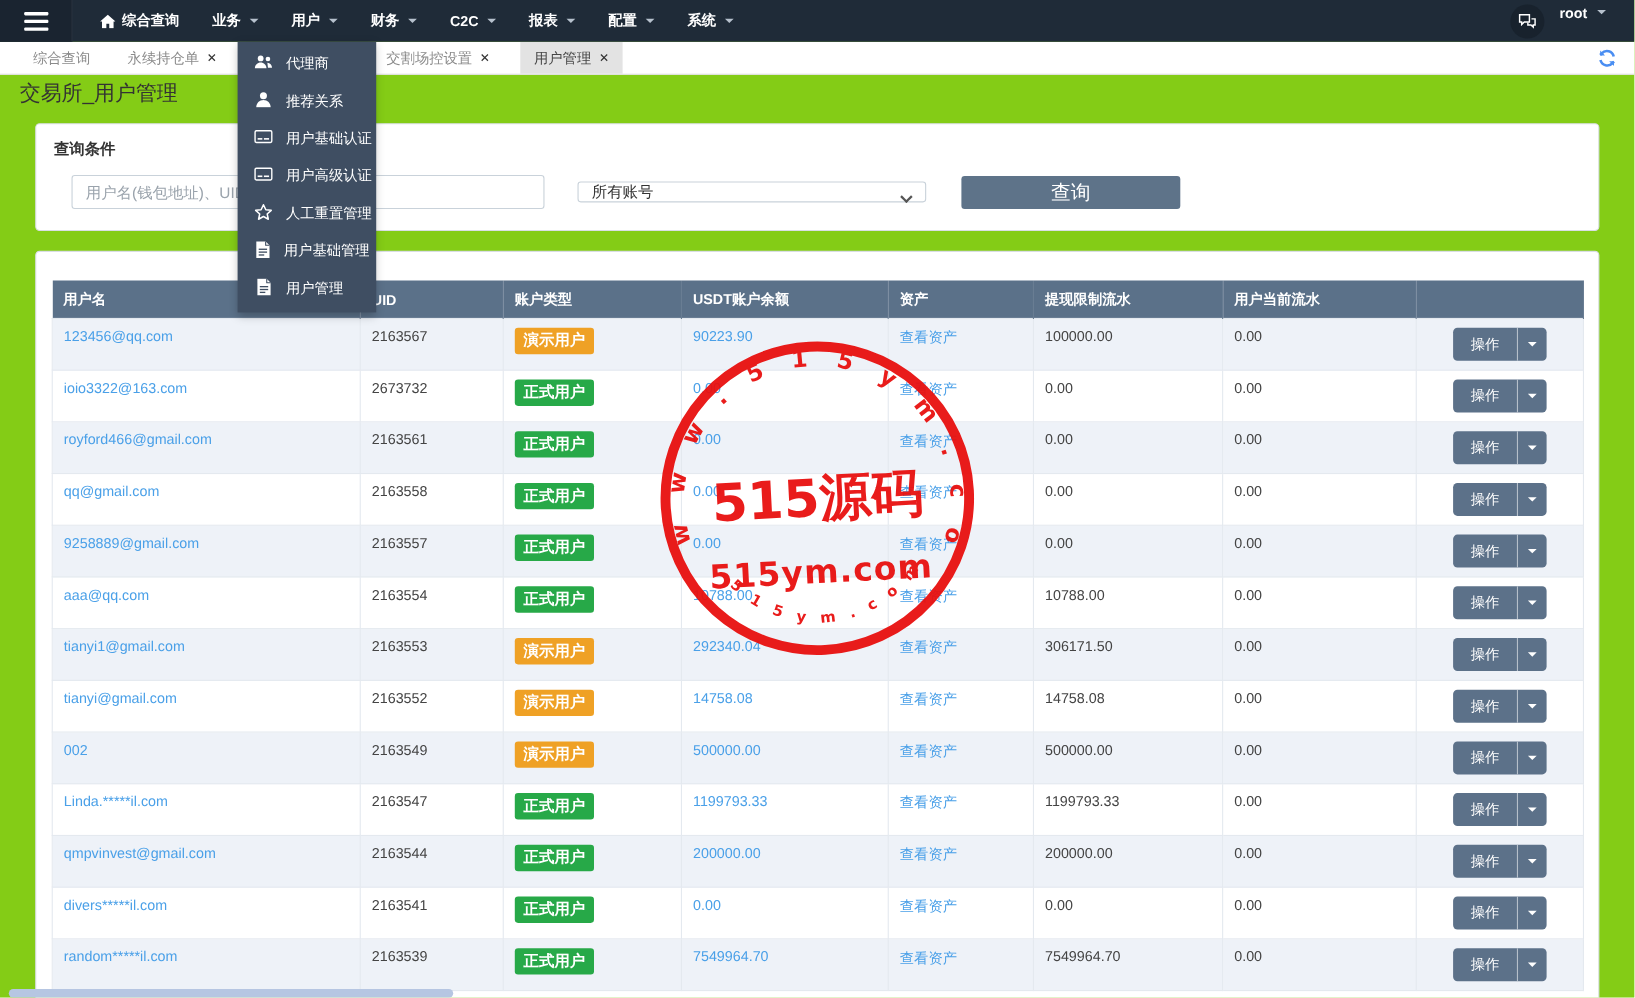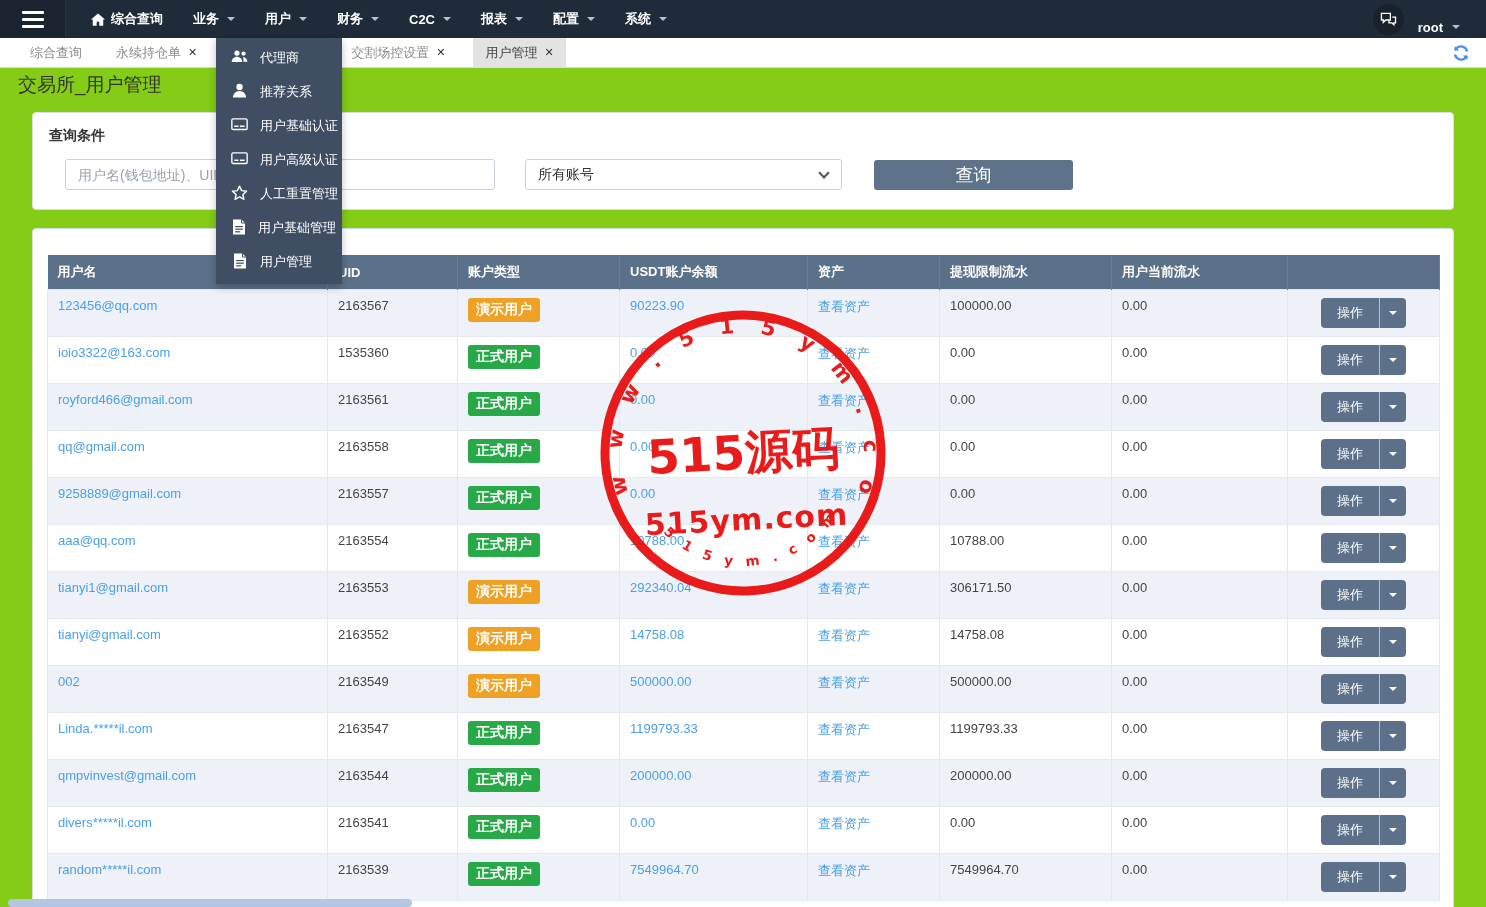--- a/index.html
+++ b/index.html
@@ -11,21 +11,21 @@
             display:flex; align-items:center; z-index:30; }
   .burger { width:66px; height:38px; display:flex; align-items:center; justify-content:center;
             background:#1a2430; border-right:1px solid rgba(255,255,255,.07); cursor:pointer; }
   .bars { display:flex; flex-direction:column; gap:4px; }
   .bars i { display:block; width:22px; height:3px; background:#fff; border-radius:1px; }
   .nav-menu { display:flex; align-items:center; height:100%; margin-left:10px; }
   .nav-item { display:flex; align-items:center; gap:6px; padding:0 15px; height:100%;
               color:#fff; font-size:13px; font-weight:700; cursor:pointer; }
   .caret-down { width:0; height:0; border-left:4px solid transparent; border-right:4px solid transparent;
                 border-top:4px solid #b6c1cd; margin-left:2px; }
-  .nav-right { margin-left:auto; display:flex; align-items:flex-end; gap:14px; padding-right:26px; }
+  .nav-right { margin-left:auto; display:flex; align-items:flex-start; gap:14px; padding-right:26px; }
   .chat-btn { width:31px; height:31px; border-radius:50%; background:#18222d;
               display:flex; align-items:center; justify-content:center; cursor:pointer; }
   .nav-user { display:flex; align-items:center; gap:7px; color:#fff; font-weight:700;
               font-size:13px; cursor:pointer; }
 
   
   .tabbar { position:absolute; top:38px; left:0; right:0; height:30px; background:#fff;
             border-bottom:1px solid #dedede; display:flex; align-items:stretch; padding-left:18px; }
   .tab { display:flex; align-items:center; padding:0 12px; font-size:13px; color:#8b8b8b;
          cursor:pointer; white-space:nowrap; }
@@ -42,21 +42,21 @@
   .panel.search { top:112px; height:98px; padding:14px 16px; }
   .panel.results { top:228px; height:700px; padding:14px 14px 0; }
   .panel-title { font-size:14px; font-weight:700; color:#333; }
 
   
   .search-form { display:flex; align-items:center; margin-top:14px; margin-left:16px; }
   .keyword { width:430px; height:31px; border:1px solid #c9d2da; border-radius:3px;
              padding:0 12px; font-size:14px; color:#333; outline:none;
              font-family:"Liberation Sans","DejaVu Sans",sans-serif; }
   .keyword::placeholder { color:#9aa3ac; }
-  .select-wrap { position:relative; width:317px; height:31px; margin-left:30px;
+  .select-wrap { position:relative; width:317px; height:19px; margin-left:30px;
                  border:1px solid #c9d2da; border-radius:3px; display:flex; align-items:center;
                  padding:0 12px; font-size:14px; color:#333; cursor:pointer; background:#fff; }
   .select-chevron { position:absolute; right:13px; top:9px; width:8px; height:8px;
                     border-right:2px solid #555; border-bottom:2px solid #555;
                     transform:rotate(45deg); }
   .query-btn { margin-left:32px; width:199px; height:30px; background:#5e7389; color:#fff;
                border:none; border-radius:3px; font-size:18px; cursor:pointer;
                font-family:"Liberation Sans","DejaVu Sans",sans-serif; }
 
   
@@ -312,21 +312,21 @@
             <td><span>0.00</span></td>
             <td class="action-cell"><span class="action-btn">
                 <span class="action-main">操作</span>
                 <span class="action-caret">
                   <i></i>
                 </span>
               </span></td>
           </tr>
           <tr>
             <td><a class="tlink">ioio3322@163.com</a></td>
-            <td><span>1535360</span></td>
+            <td><span>2673732</span></td>
             <td><span class="badge" style="background: rgb(39, 169, 72);">正式用户</span></td>
             <td><a class="tlink">0.00</a></td>
             <td><a class="tlink">查看资产</a></td>
             <td><span>0.00</span></td>
             <td><span>0.00</span></td>
             <td class="action-cell"><span class="action-btn">
                 <span class="action-main">操作</span>
                 <span class="action-caret">
                   <i></i>
                 </span>

